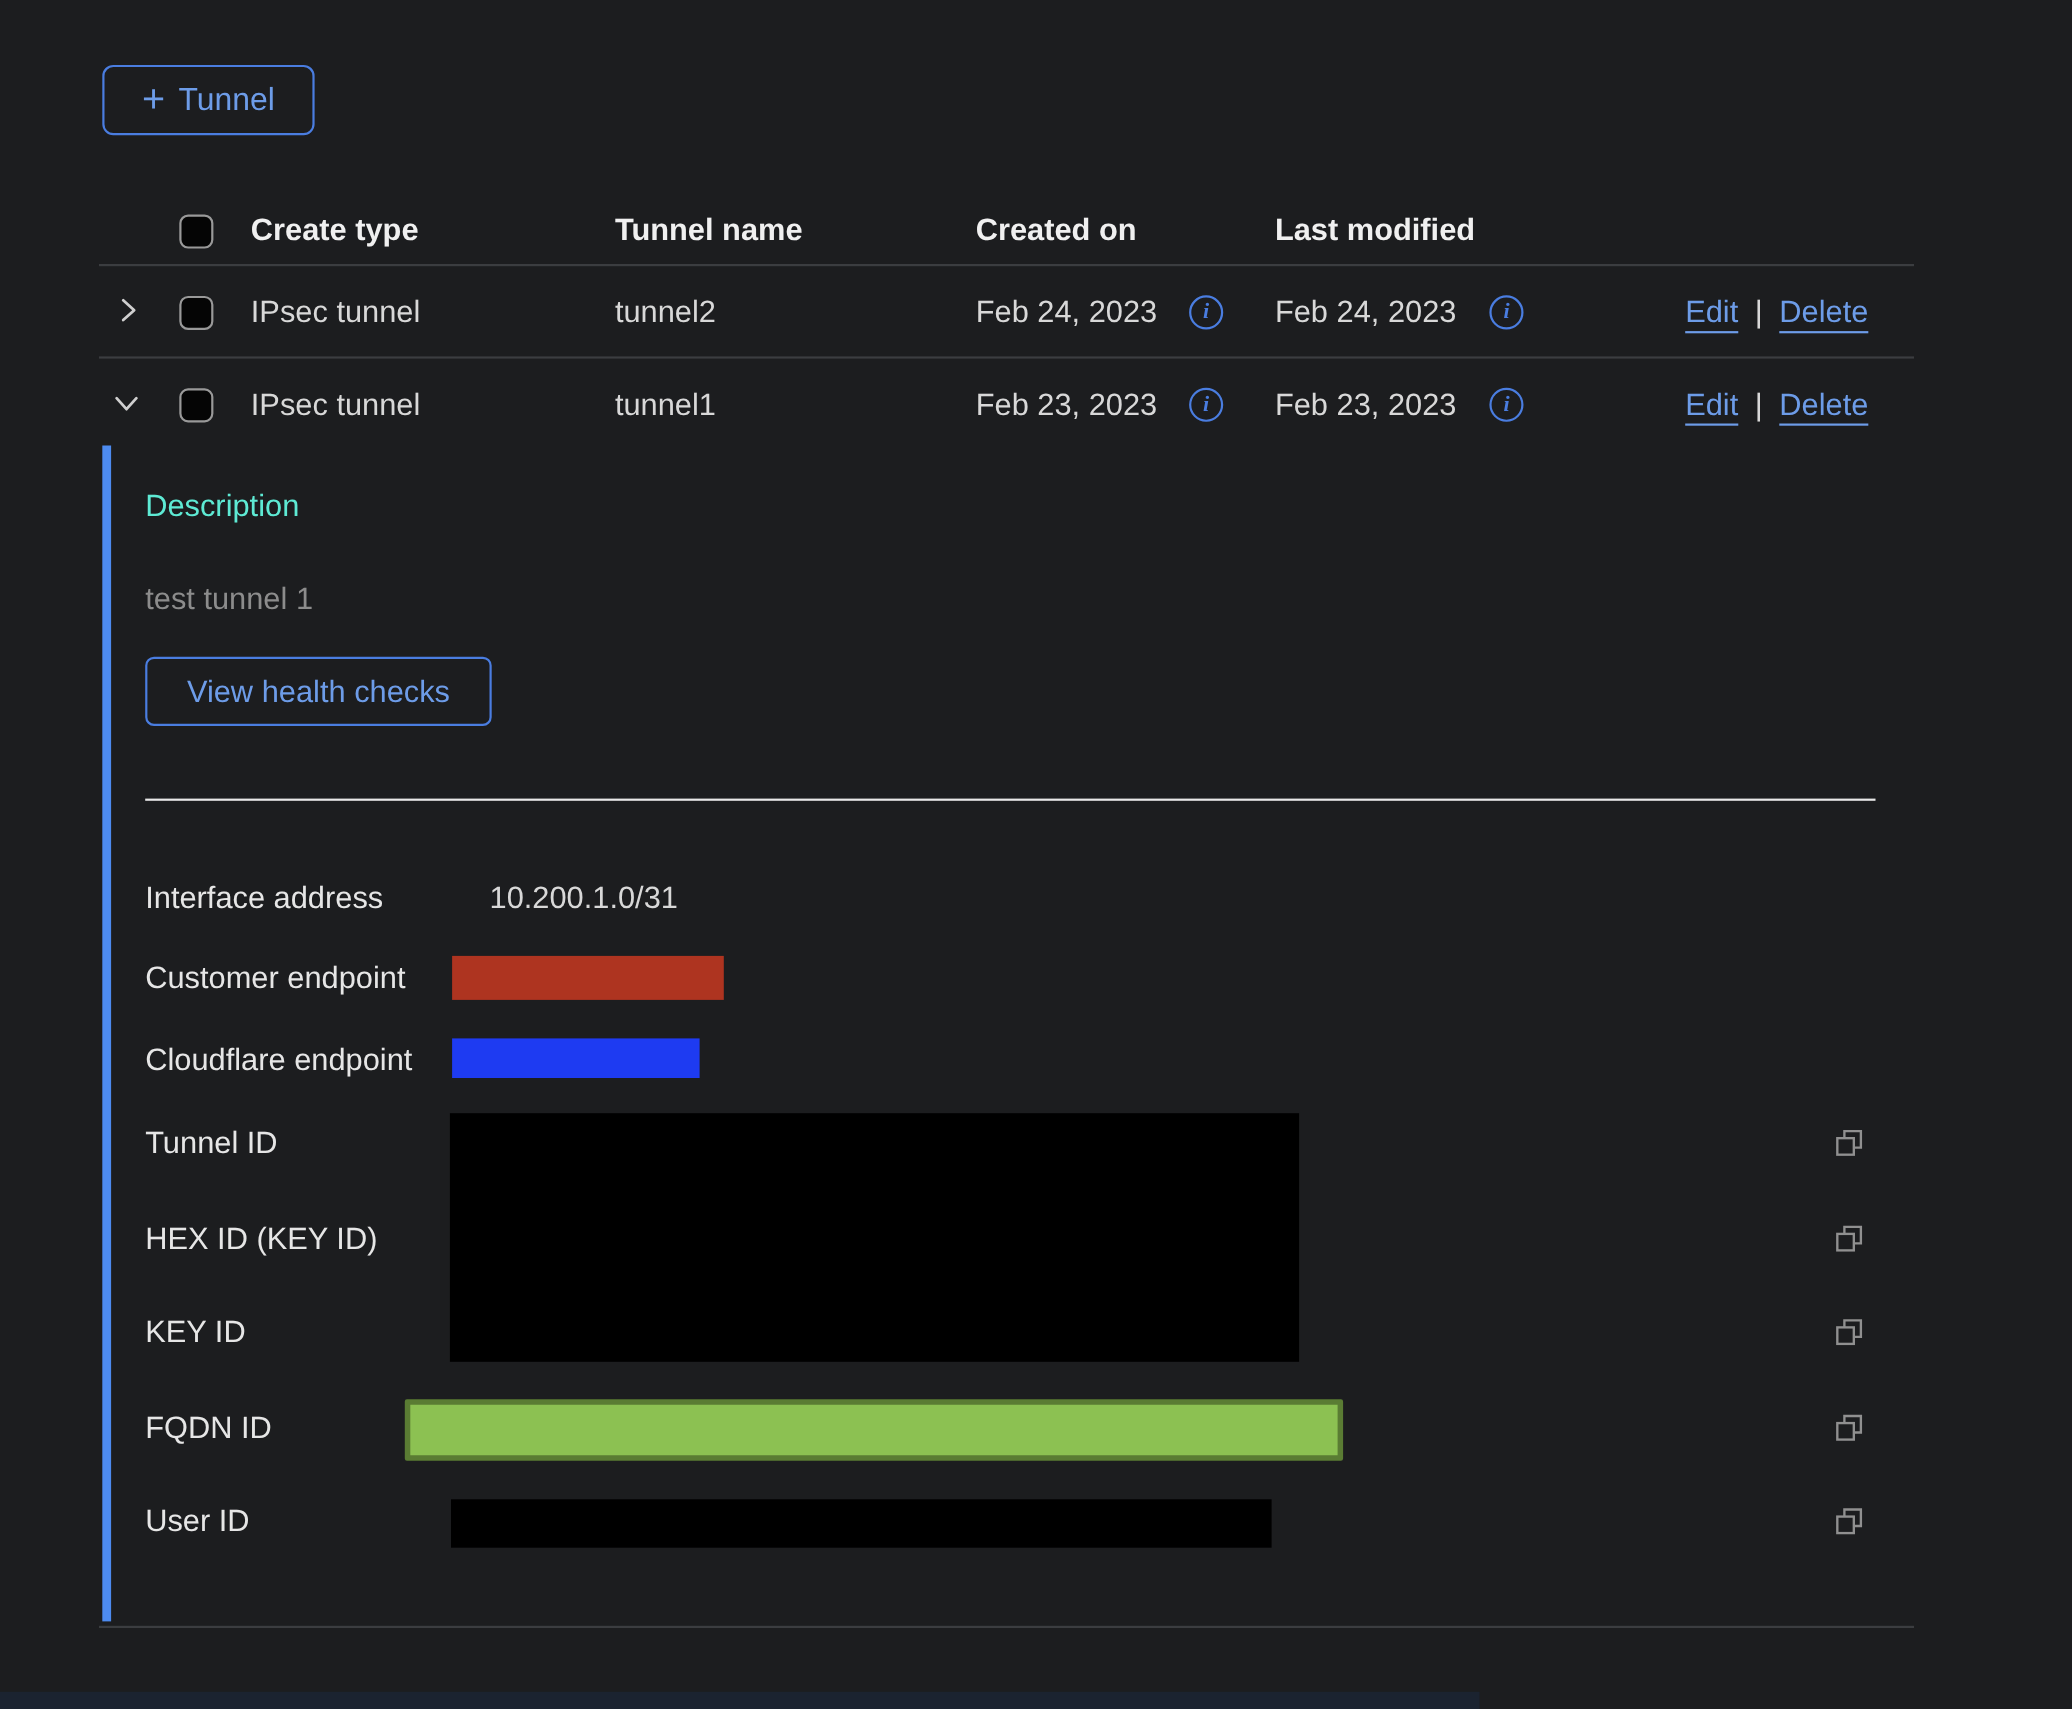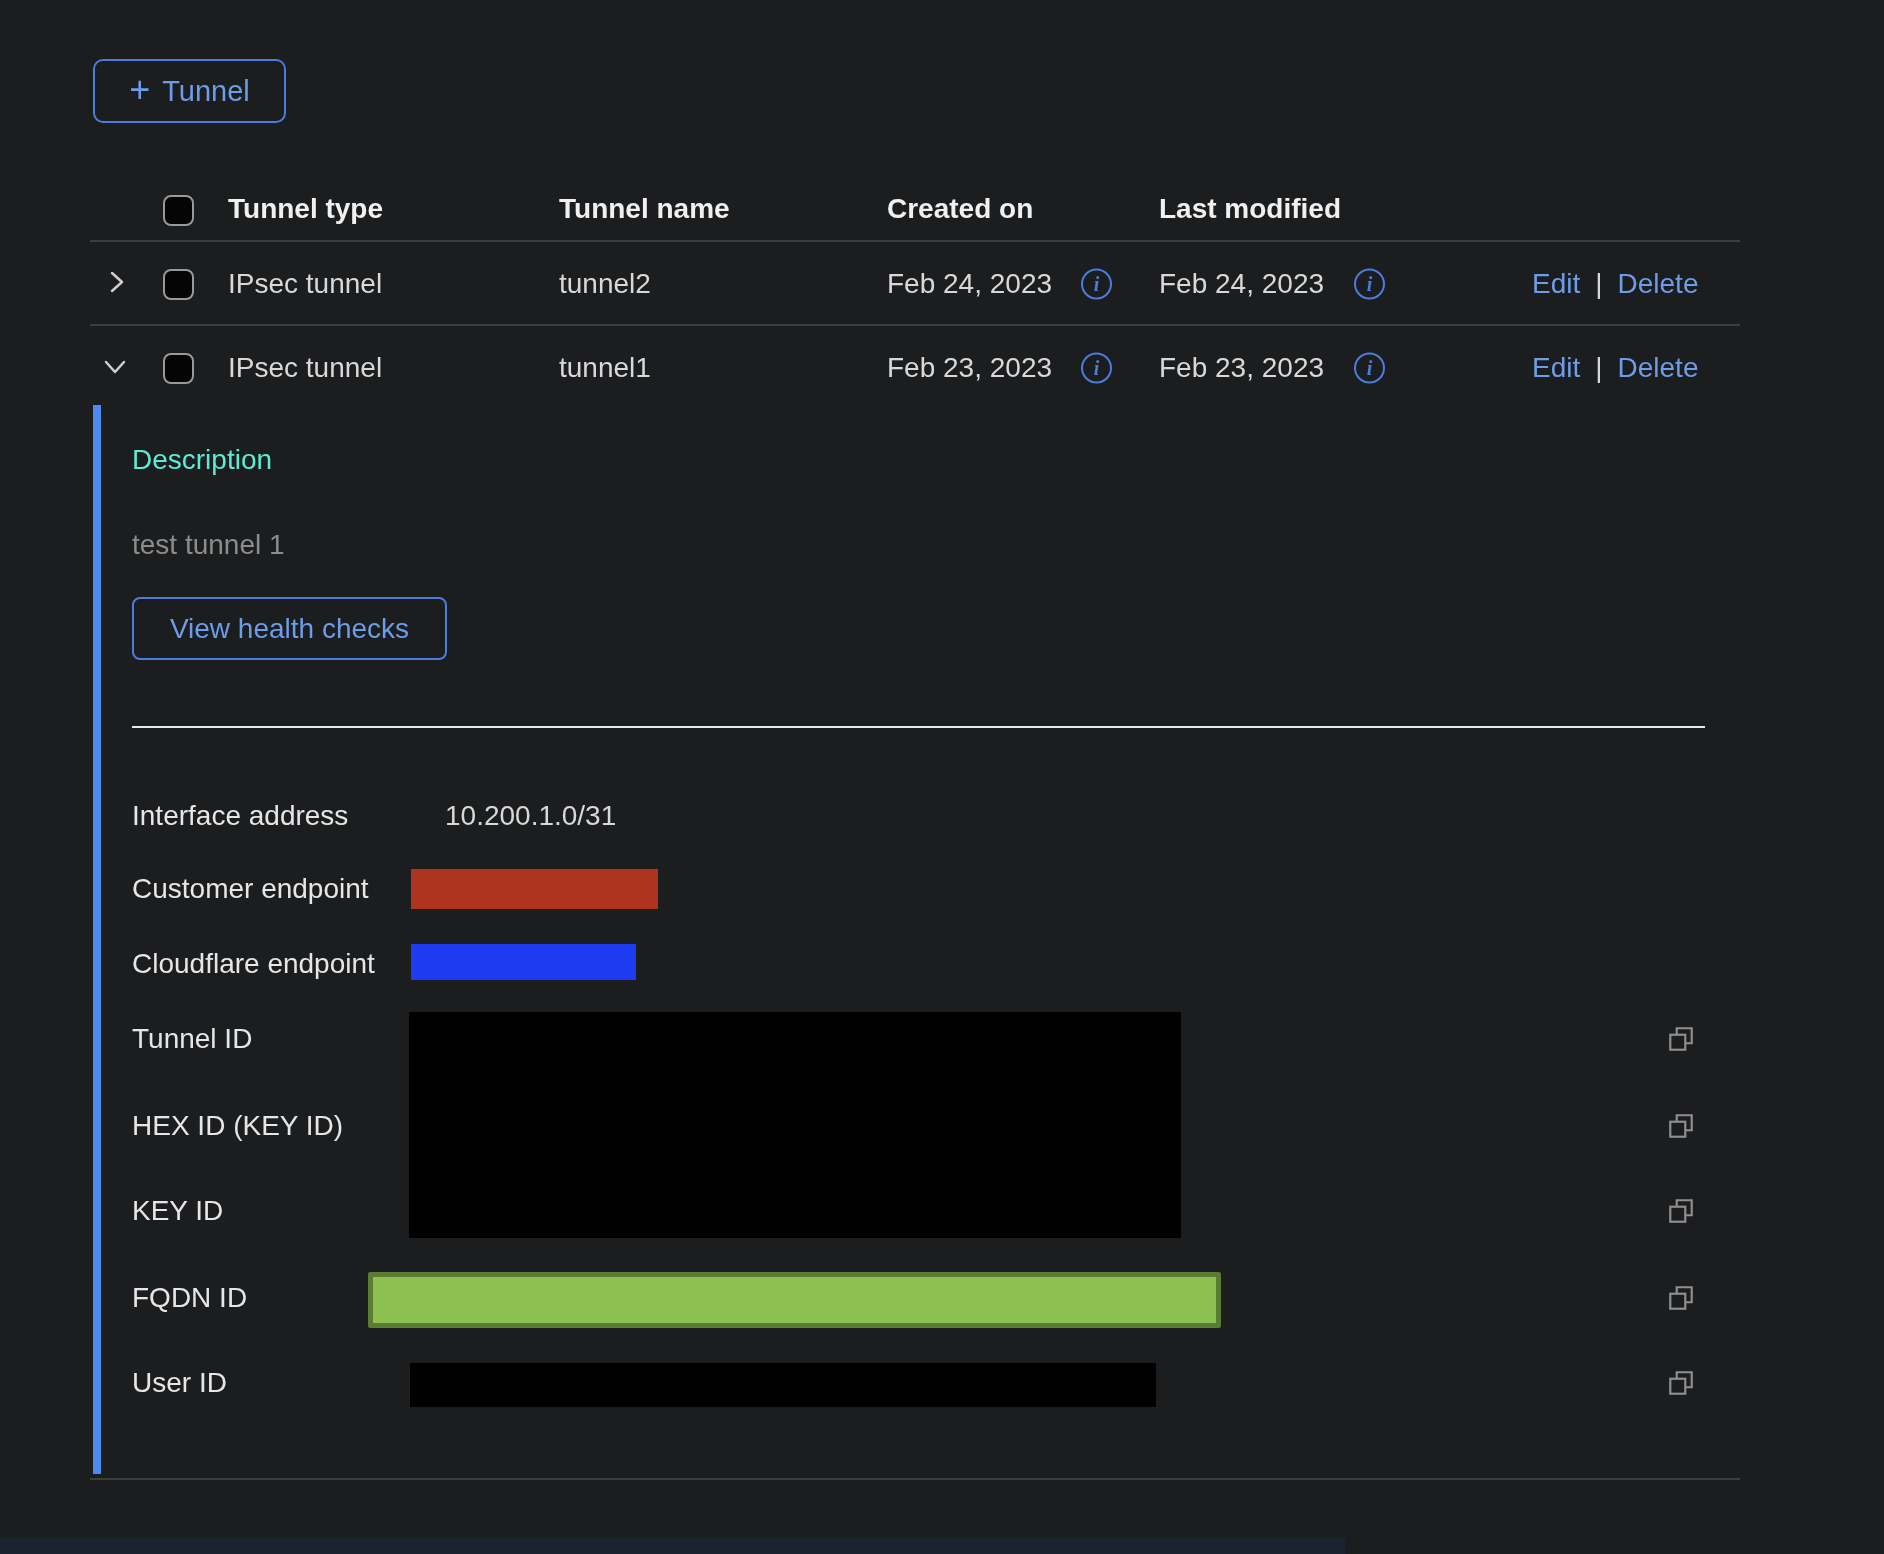--- a/index.html
+++ b/index.html
@@ -15,42 +15,42 @@
   .col-header{position:absolute;font-size:28px;font-weight:700;color:#f0f0f0;white-space:nowrap;}
   .cell{position:absolute;font-size:28px;color:#d8d8d8;white-space:nowrap;}
   .divider-dark{position:absolute;left:90px;width:1650px;height:2px;background:#3b3d40;}
   .divider-light{position:absolute;height:2px;background:#e8e8e8;}
   .checkbox{position:absolute;width:27px;height:27px;border:2px solid #999;border-radius:8px;background:#050505;}
   .chev{position:absolute;}
   .info{position:absolute;width:27px;height:27px;border:2px solid #4a7de0;border-radius:50%;
         display:flex;align-items:center;justify-content:center;color:#4a7de0;
         font-family:"Liberation Serif", serif;font-style:italic;font-size:20px;font-weight:600;}
   .actions{position:absolute;display:flex;gap:15px;align-items:center;font-size:28px;}
-  .link{color:#6d9ce8;text-underline-offset:8px;text-decoration-thickness:2px;cursor:pointer;}
+  .link{color:#6d9ce8;text-decoration:underline;text-underline-offset:8px;text-decoration-thickness:2px;cursor:pointer;}
   .sep{color:#d8d8d8;}
   
   .accent-bar{position:absolute;left:93px;top:405px;width:8px;height:1069px;background:#4d8bf0;}
   .lbl{position:absolute;left:132px;font-size:28px;color:#e6e6e6;white-space:nowrap;}
   .muted{color:#8c8c8c;}
   .redact{position:absolute;}
   .copy-btn{position:absolute;left:1666px;width:30px;height:30px;background:transparent;border:none;padding:0;cursor:pointer;}
   .bottom-strip{position:absolute;left:0;top:1538px;width:1345px;height:16px;background:#1b2330;}
 </style>
 </head>
 <body>
 
 <div class="screen">
 
   <button class="outline-btn" style="left:93px;top:59px;width:193px;height:64px">
     <span class="plus">+</span>
     <span>Tunnel</span>
   </button>
 
   <span class="checkbox" style="left:163px;top:195px"></span>
-  <span class="col-header vcenter" style="left:228px;top:209px">Tunnel type</span>
+  <span class="col-header vcenter" style="left:228px;top:209px">Create type</span>
   <span class="col-header vcenter" style="left:559px;top:209px">Tunnel name</span>
   <span class="col-header vcenter" style="left:887px;top:209px">Created on</span>
   <span class="col-header vcenter" style="left:1159px;top:209px">Last modified</span>
   <div class="divider-dark" style="top:240px"></div>
 
   <svg class="chev" style="left:104px;top:269px" width="26" height="26" viewBox="0 0 26 26">
     <polyline points="8,4 18,13 8,22" fill="none" stroke="#cfcfcf" stroke-width="2.5" stroke-linecap="round" stroke-linejoin="round"></polyline>
   </svg>
   <span class="checkbox" style="left:163px;top:269px"></span>
   <span class="cell vcenter" style="left:228px;top:284px">IPsec tunnel</span>

